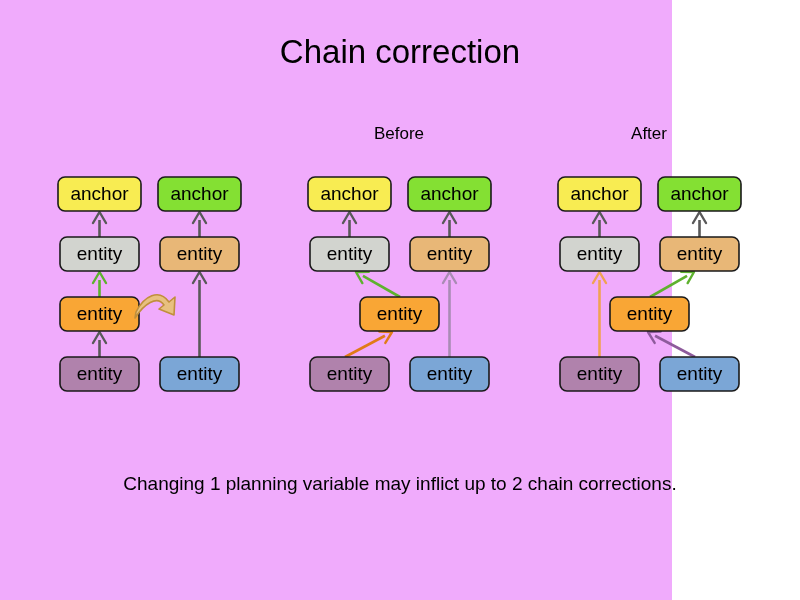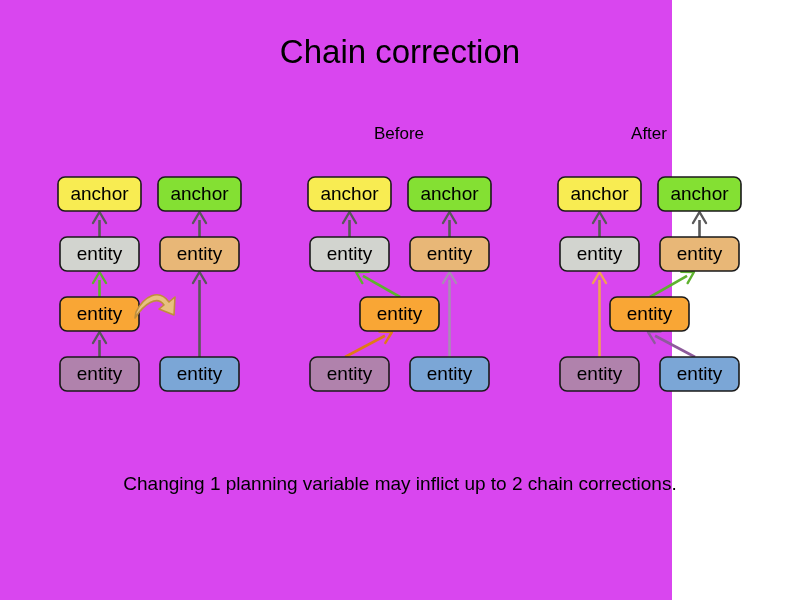--- a/index.html
+++ b/index.html
@@ -11,21 +11,21 @@
     width: 800px;
     height: 600px;
     overflow: hidden;
     font-family: "Liberation Sans", sans-serif;
     color: #000000;
   }
   #slide {
     position: relative;
     width: 672px;
     height: 600px;
-    background: #d946ef;
+    background: #f0abfc;
   }
   #slide-svg {
     position: absolute;
     left: 0;
     top: 0;
     width: 800px;
     height: 600px;
   }
   .title-text {
     font-family: "Liberation Sans", sans-serif;

